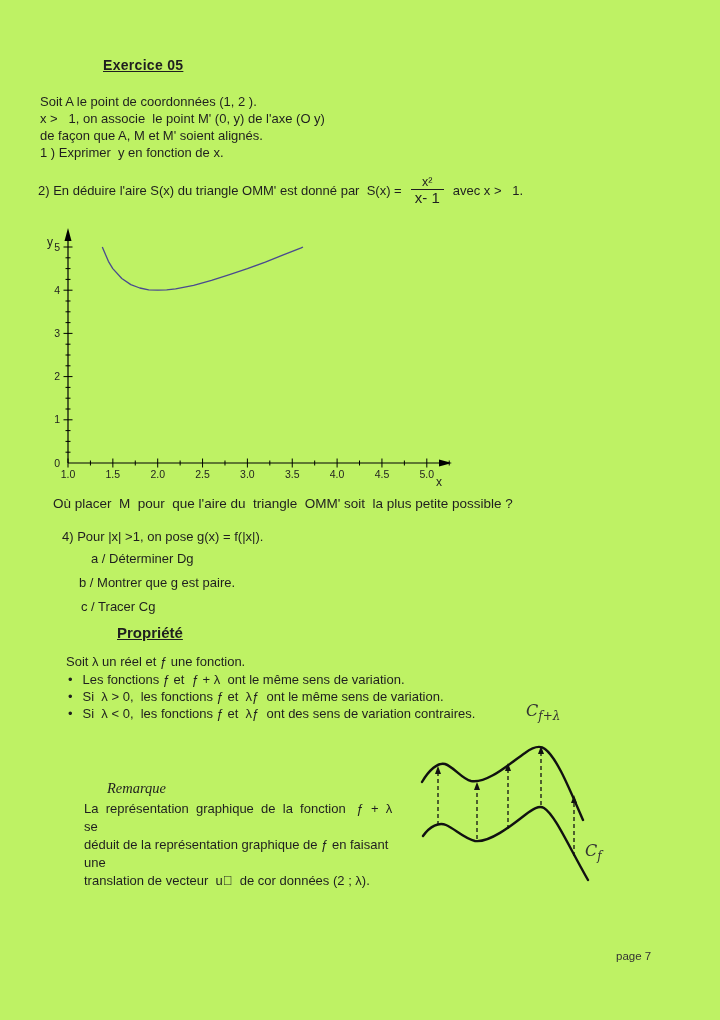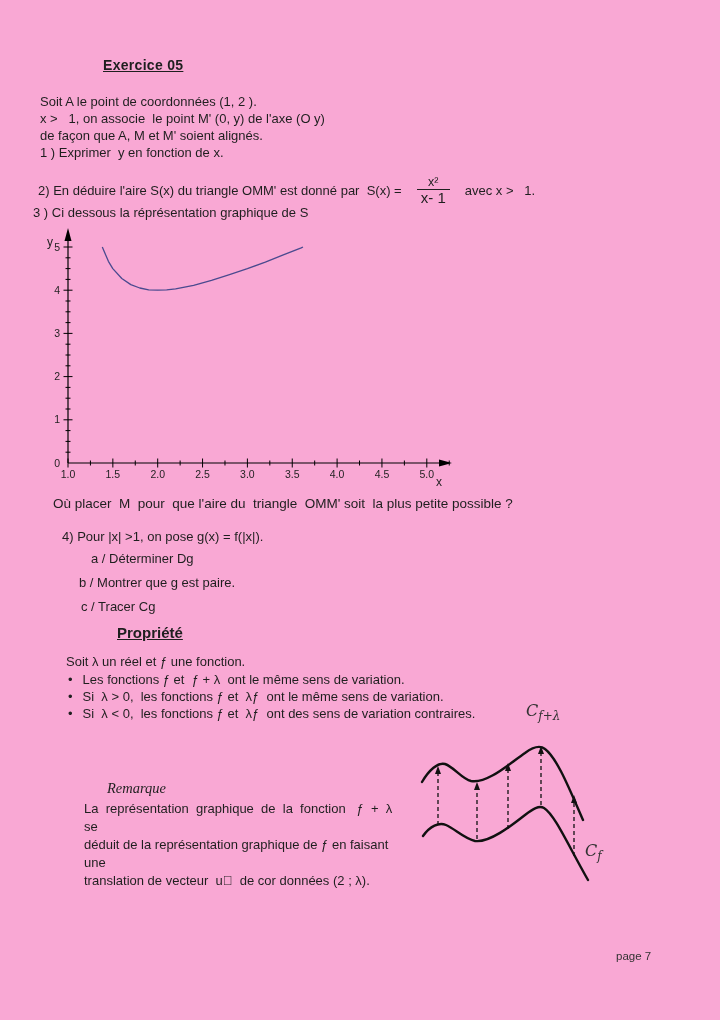--- a/index.html
+++ b/index.html
@@ -1,37 +1,37 @@
 <!DOCTYPE html>
 <html><head>
 <meta charset="utf-8">
 <style>
   * { margin: 0; padding: 0; box-sizing: border-box; }
   html, body { background: #888; }
   #page {
     position: relative;
     width: 720px; height: 1020px;
-    background: #f9a8d4;
+    background: #bef264;
     font-family: "Liberation Sans", sans-serif;
     color: #1f1f1f;
     overflow: hidden;
   }
   .abs { position: absolute; }
   .t { white-space: pre-wrap; font-size: 13px; line-height: 17px; }
   .title {
     font-weight: bold; font-size: 14px;
     text-decoration: underline;
     letter-spacing: 0.3px;
   }
   .prop-title {
     font-weight: bold; font-size: 15px;
     text-decoration: underline;
   }
   .rem-title { font-style: italic; font-size: 14.5px; }
-  .q2row { display: flex; align-items: center; gap: 12px; }
+  .q2row { display: flex; align-items: center; gap: 6px; }
   .frac { display: inline-block; text-align: center; vertical-align: middle; padding: 0 3px; }
   .frac .num { display: block; font-size: 12.5px; line-height: 14px; padding: 0 4px; }
   .frac .den { display: block; font-size: 15px; line-height: 15px; border-top: 1.4px solid #1f1f1f; padding: 0 4px; }
   .bullet-row { display: flex; gap: 10px; font-size: 13px; line-height: 17px; }
   .bullet-dot { font-size: 13px; line-height: 17px; }
   .curve-label { font-family: "DejaVu Serif", serif; font-style: italic; font-size: 16px; color: #333; }
   .curve-label sub { font-size: 12px; font-style: italic; }
   .footer { font-size: 11.5px; color: #333; }
   .rem-par { width: 320px; }
   svg text { font-family: "Liberation Sans", sans-serif; }
@@ -52,21 +52,20 @@
 
   <div class="abs q2row" style="left:38px; top:172px; height:36px;">
     <span class="t">2) En déduire l'aire S(x) du triangle OMM' est donné par  S(x) =</span>
     <span class="frac">
       <span class="num">x²</span>
       <span class="den">x- 1</span>
     </span>
     <span class="t">avec x &gt;   1.</span>
   </div>
 
-  <div class="abs t" style="left:33px; top:204px;">3 ) Ci dessous la réprésentation graphique de S</div>
 
   <svg id="graph-svg" class="abs" style="left:38px; top:226px;" width="420" height="266" viewBox="0 0 420 266">
       <line x1="30" y1="237" x2="30" y2="12" stroke="#000" stroke-width="1.2"></line>
       <polygon points="30,2 26.5,15 33.5,15" fill="#000"></polygon>
       <line x1="30" y1="237" x2="403" y2="237" stroke="#000" stroke-width="1.2"></line>
       <polygon points="414,237 401,233.5 401,240.5" fill="#000"></polygon>
       <line x1="30" y1="232.5" x2="30" y2="241.5" stroke="#000" stroke-width="1"></line>
       <line x1="52.425" y1="234.5" x2="52.425" y2="239.5" stroke="#000" stroke-width="1"></line>
       <line x1="74.85" y1="232.5" x2="74.85" y2="241.5" stroke="#000" stroke-width="1"></line>
       <line x1="97.275" y1="234.5" x2="97.275" y2="239.5" stroke="#000" stroke-width="1"></line>

